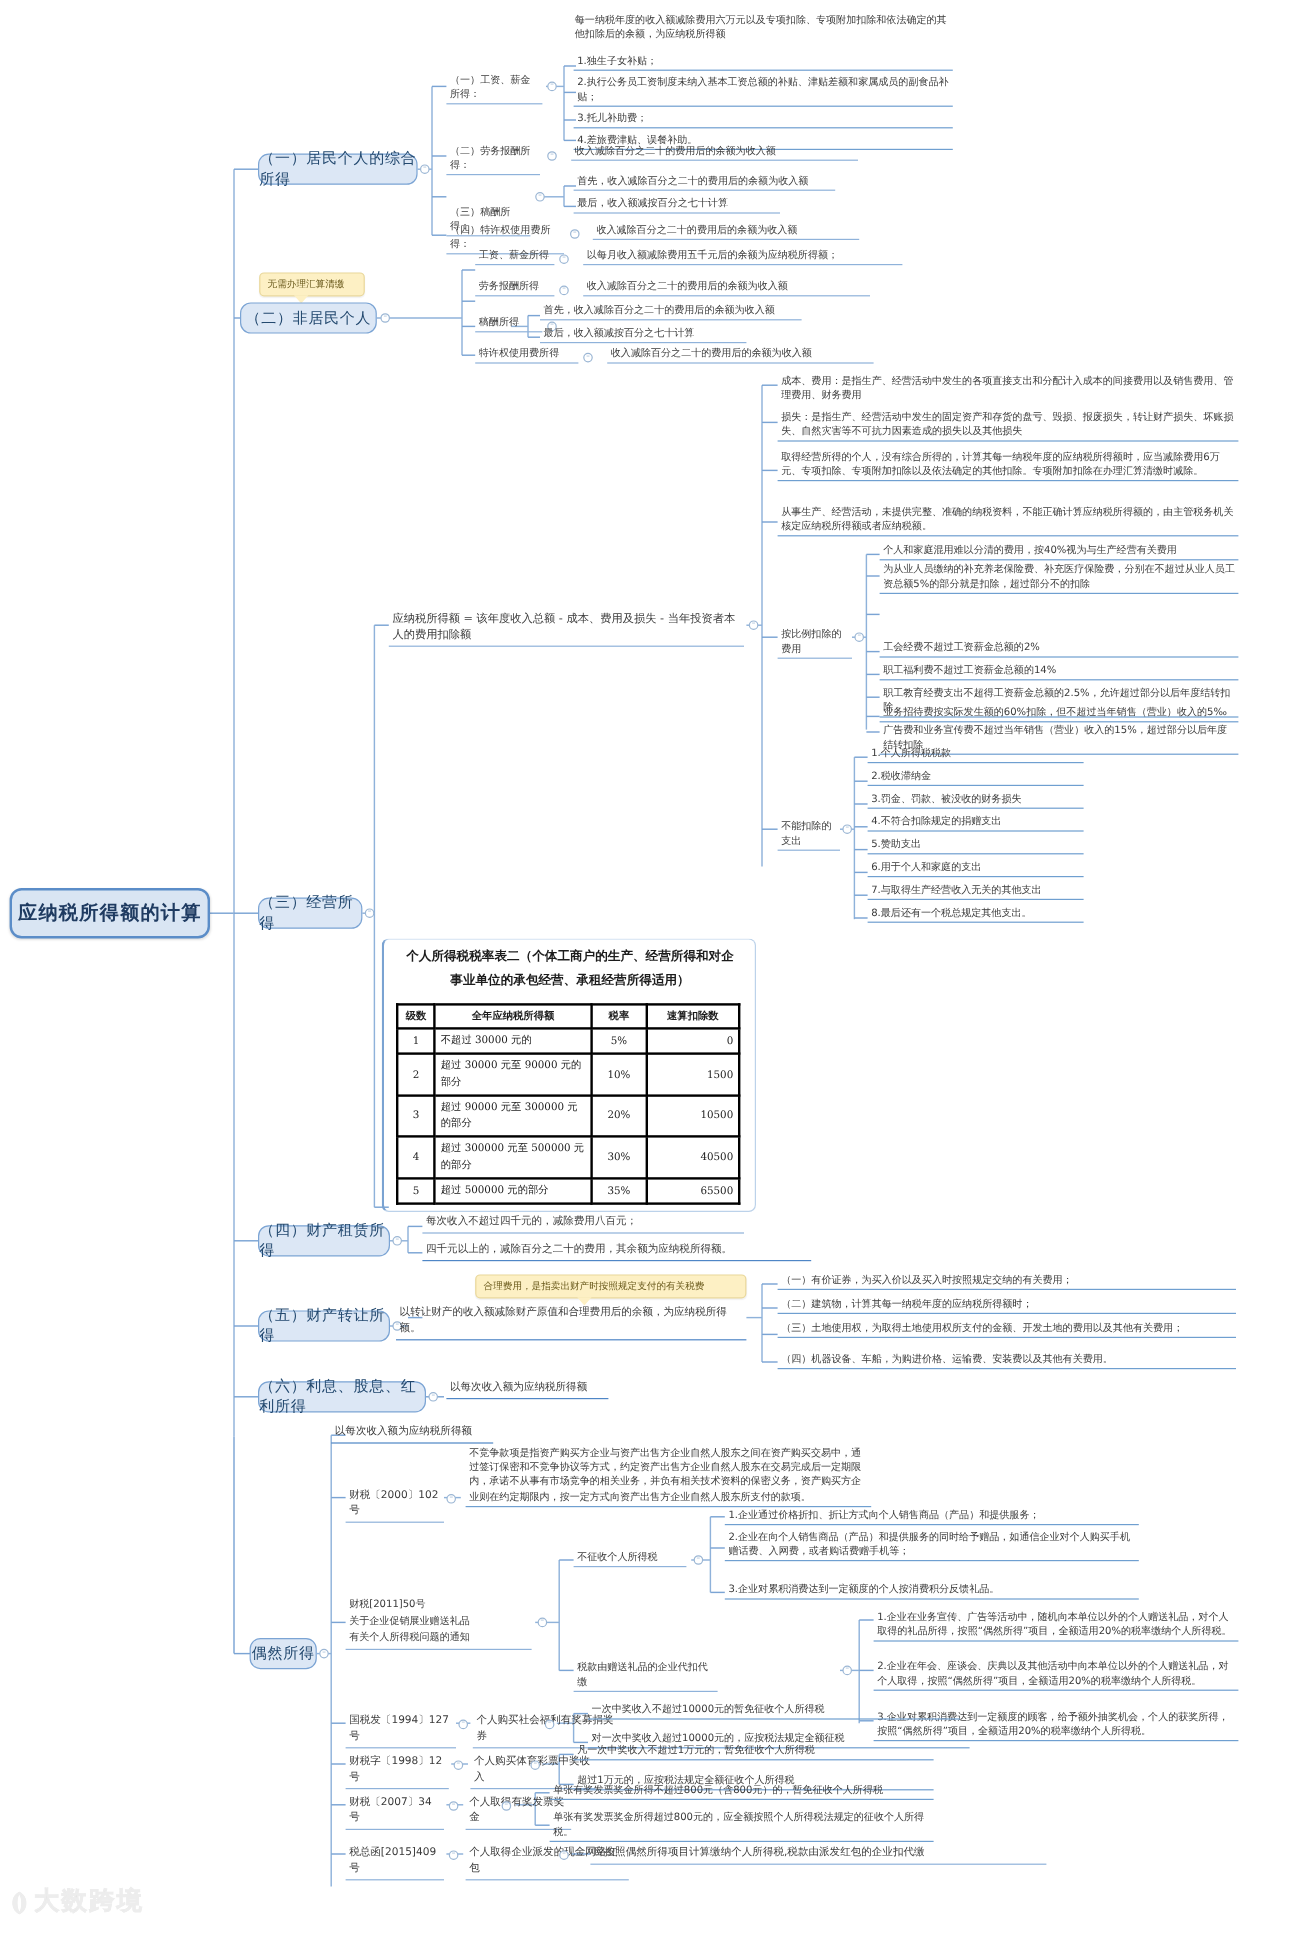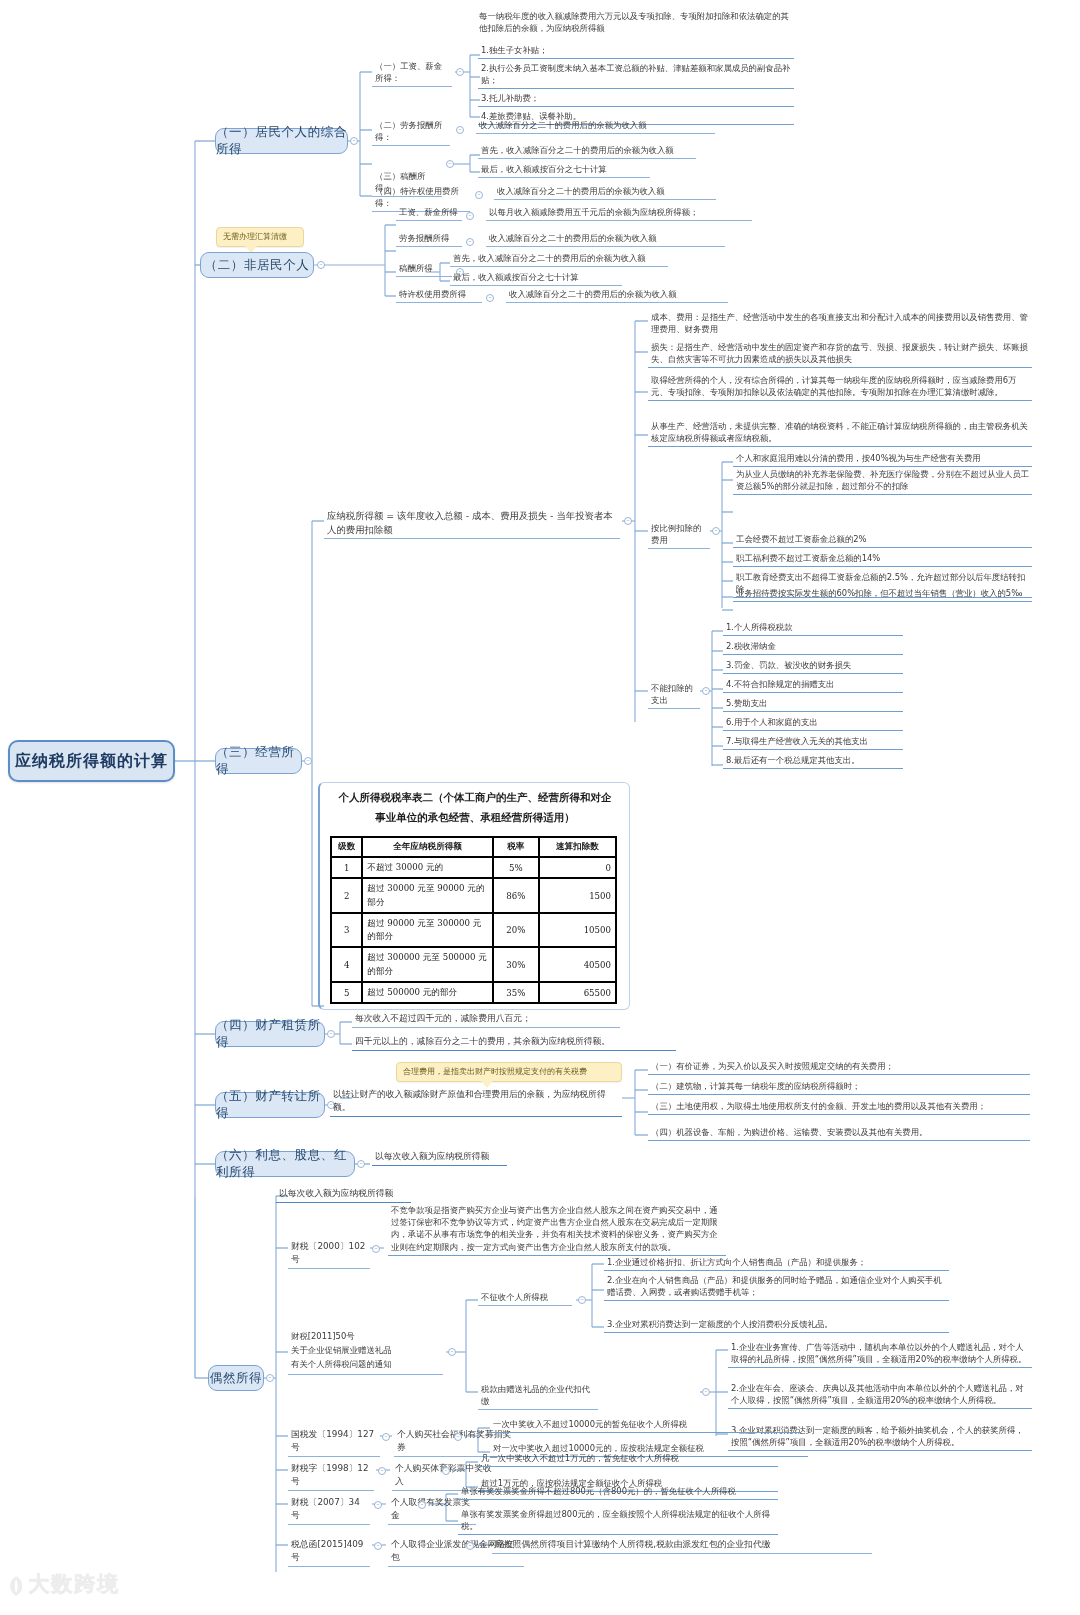--- a/index.html
+++ b/index.html
@@ -352,20 +352,21 @@
 
 <div class="node ul plain" style="left:648px; top:522px; width:62px;">按比例扣除的费用</div>
 <div class="tog" style="left:712px; top:527px;"></div>
 
 <div class="node ul" style="left:733px; top:452px; width:299px;">个人和家庭混用难以分清的费用，按40%视为与生产经营有关费用</div>
 <div class="node ul" style="left:733px; top:468px; width:299px;">为从业人员缴纳的补充养老保险费、补充医疗保险费，分别在不超过从业人员工资总额5%的部分就是扣除，超过部分不的扣除</div>
 <div class="node ul" style="left:733px; top:533px; width:299px;">工会经费不超过工资薪金总额的2%</div>
 <div class="node ul" style="left:733px; top:552px; width:299px;">职工福利费不超过工资薪金总额的14%</div>
 <div class="node ul" style="left:733px; top:571px; width:299px;">职工教育经费支出不超得工资薪金总额的2.5%，允许超过部分以后年度结转扣除</div>
 <div class="node ul" style="left:733px; top:587px; width:299px;">业务招待费按实际发生额的60%扣除，但不超过当年销售（营业）收入的5‰</div>
+<div class="node ul" style="left:733px; top:602px; width:299px;">广告费和业务宣传费不超过当年销售（营业）收入的15%，超过部分以后年度结转扣除</div>
 
 <div class="node ul plain" style="left:648px; top:682px; width:52px;">不能扣除的支出</div>
 <div class="tog" style="left:702px; top:687px;"></div>
 
 <div class="node ul" style="left:723px; top:621px; width:180px;">1.个人所得税税款</div>
 <div class="node ul" style="left:723px; top:640px; width:180px;">2.税收滞纳金</div>
 <div class="node ul" style="left:723px; top:659px; width:180px;">3.罚金、罚款、被没收的财务损失</div>
 <div class="node ul" style="left:723px; top:678px; width:180px;">4.不符合扣除规定的捐赠支出</div>
 <div class="node ul" style="left:723px; top:697px; width:180px;">5.赞助支出</div>
 <div class="node ul" style="left:723px; top:716px; width:180px;">6.用于个人和家庭的支出</div>
@@ -388,21 +389,21 @@
     <tbody>
       <tr>
         <td class="lvl">1</td>
         <td class="rng">不超过 30000 元的</td>
         <td class="rt">5%</td>
         <td class="qd">0</td>
       </tr>
       <tr>
         <td class="lvl">2</td>
         <td class="rng">超过 30000 元至 90000 元的部分</td>
-        <td class="rt">86%</td>
+        <td class="rt">10%</td>
         <td class="qd">1500</td>
       </tr>
       <tr>
         <td class="lvl">3</td>
         <td class="rng">超过 90000 元至 300000 元的部分</td>
         <td class="rt">20%</td>
         <td class="qd">10500</td>
       </tr>
       <tr>
         <td class="lvl">4</td>

